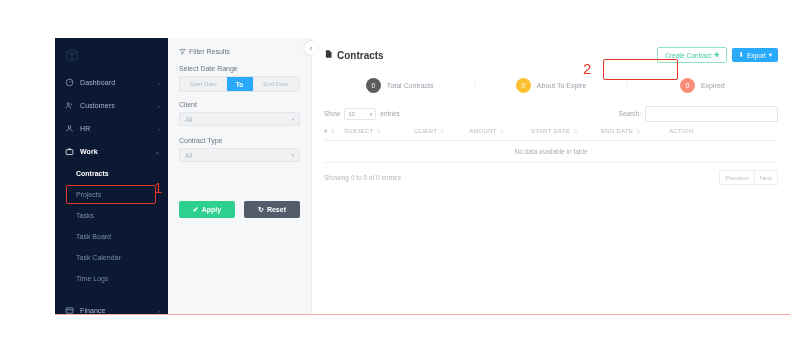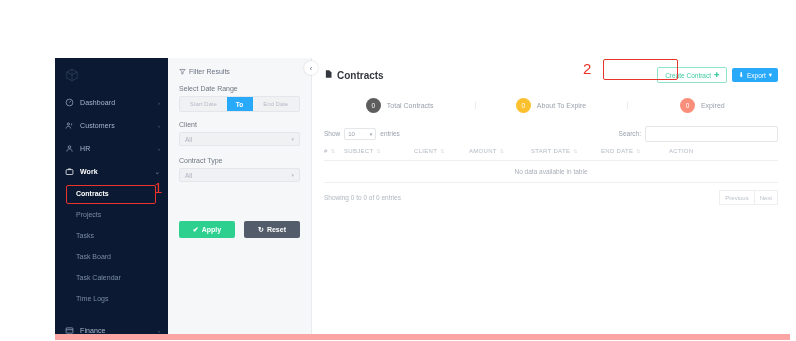--- a/index.html
+++ b/index.html
@@ -13,25 +13,25 @@
     position: relative;
     overflow: hidden;
     font-family: "Liberation Sans", sans-serif;
     -webkit-font-smoothing: antialiased;
   }
 
   
   #app-window {
     position: absolute;
     left: 55px;
-    top: 58px;
+    top: 38px;
     width: 735px;
     height: 276px;
     background: #ffffff;
-    border-bottom: 6px solid #fca5a5;
+    border-bottom: 1px solid #fca5a5;
     display: flex;
     overflow: hidden;
   }
 
   
   #sidebar {
     width: 113px;
     background: #0b1a32;
     flex: 0 0 113px;
     position: relative;

